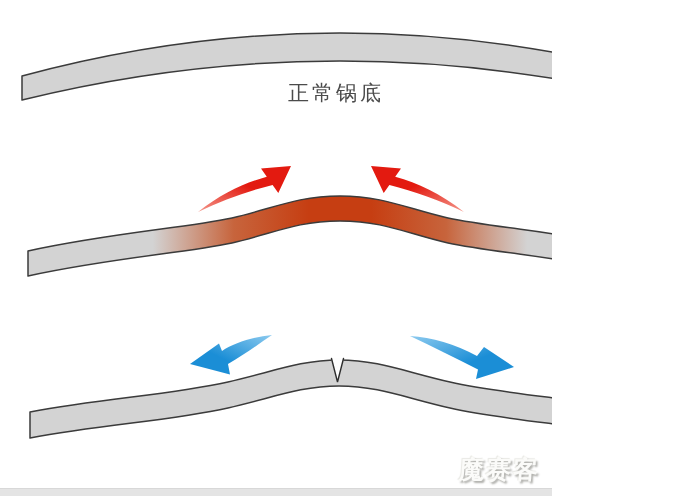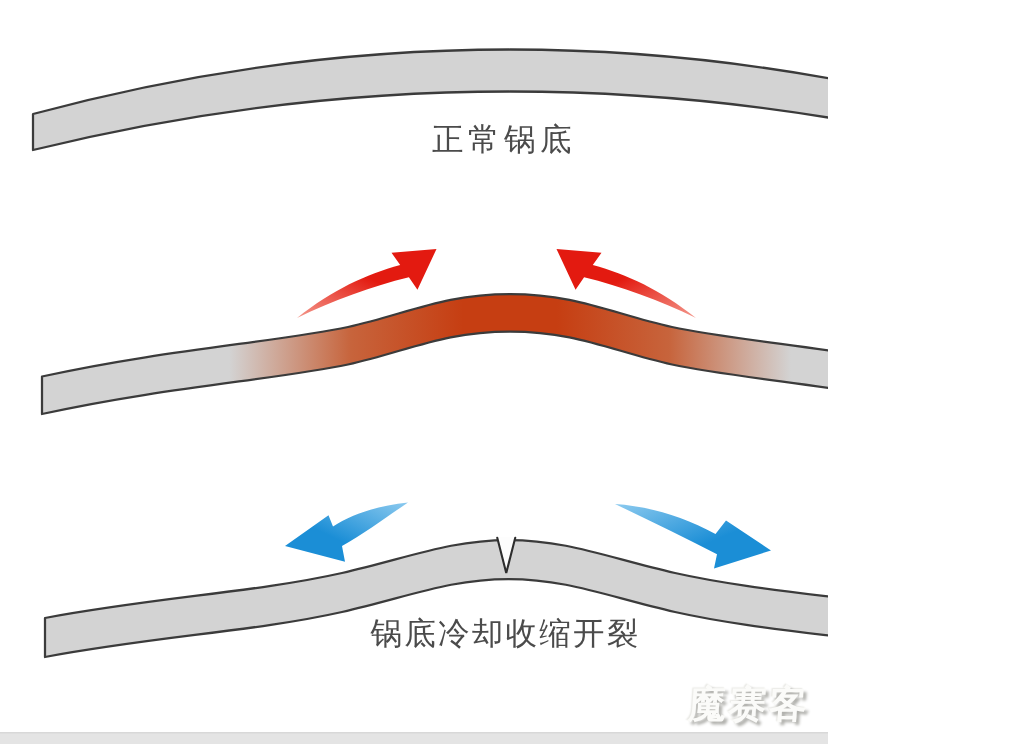--- a/index.html
+++ b/index.html
@@ -102,19 +102,18 @@
     <path d="M 331,358 L 337.5,382.5 L 344,358 Z" fill="#fdfdfd"></path>
     <path class="crack-outline" d="M 331.5,358.5 L 337.5,382 L 343.5,358.5"></path>
 
     <path class="arrow" fill="url(#blueGradL)" d="M 272,335 C 252,337 234,343 222,351 L 219,343.5 L 190,364
              L 230,374.5 L 228,364 C 243,355.5 258,344.5 272,335 Z"></path>
     <path class="arrow" fill="url(#blueGradR)" d="M 410,336 C 432,337.5 455,344 477,356 L 484,347 L 514,367
              L 476,379 L 478,369.5 C 456,358 432,346.5 410,336 Z"></path>
   </svg>
 
   <div class="lbl lbl-1">正常锅底</div>
-  <div class="lbl lbl-3">锅底冷却收缩开裂</div>
 
   <div class="watermark">魔赛客</div>
 
   <div class="bottom-strip"></div>
 
 </div>
 
 </body></html>

